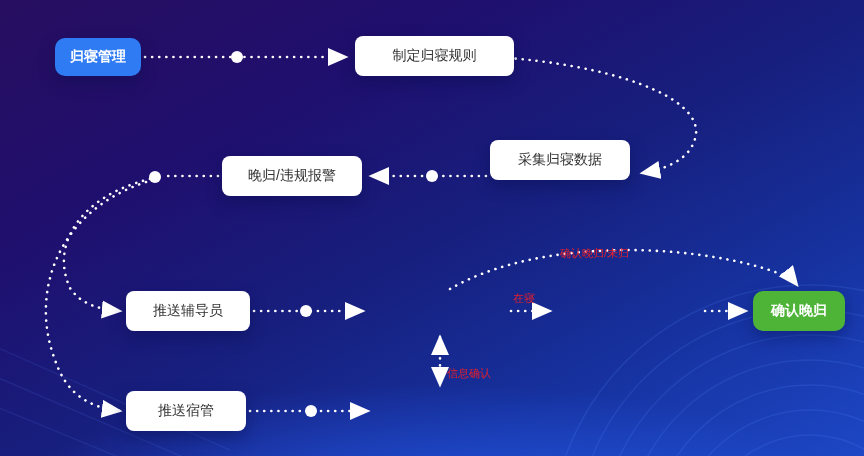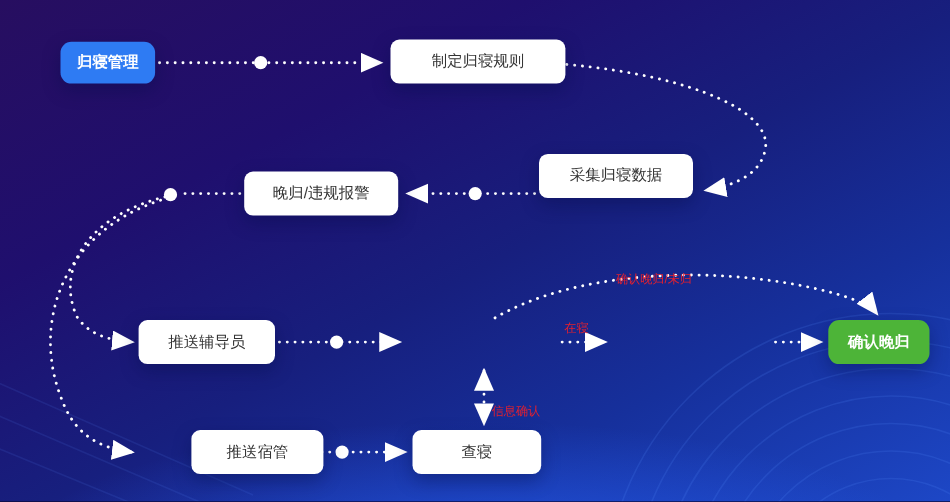--- a/index.html
+++ b/index.html
@@ -46,21 +46,21 @@
   }
   
   .n-manage{left:55px;top:38px;width:86px;height:38px;}
   .n-rules{left:355px;top:36px;width:159px;height:40px;}
   .n-alarm{left:222px;top:156px;width:140px;height:40px;}
   .n-collect{left:490px;top:140px;width:140px;height:40px;}
   .n-push-counselor{left:126px;top:291px;width:124px;height:40px;}
   .n-check-confirm{left:370px;top:291px;width:137px;height:40px;}
   .n-manual-adjust{left:558px;top:291px;width:143px;height:40px;}
   .n-archive{left:753px;top:291px;width:92px;height:40px;}
-  .n-push-dorm{left:126px;top:391px;width:120px;height:40px;margin-left:48px;}
+  .n-push-dorm{left:126px;top:391px;width:120px;height:40px;}
   .n-check{left:375px;top:391px;width:117px;height:40px;}
   .l-confirm-late{left:560px;top:246px;}
   .l-in-dorm{left:513px;top:291px;text-align:right;}
   .l-info-confirm{left:447px;top:366px;}
 </style>
 </head>
 <body>
 
 <div class="stage">
 
@@ -144,23 +144,20 @@
 
 
   <div class="node pill end n-archive">
     <span>确认晚归</span>
   </div>
 
   <div class="node n-push-dorm">
     <span>推送宿管</span>
   </div>
 
-  <div class="node n-check">
-    <span>查寝</span>
-  </div>
 
   <div class="edge-label l-confirm-late">确认晚归/未归</div>
 
   <div class="edge-label l-in-dorm">在寝</div>
 
   <div class="edge-label l-info-confirm">信息确认</div>
 
 </div>
 
 </body></html>

